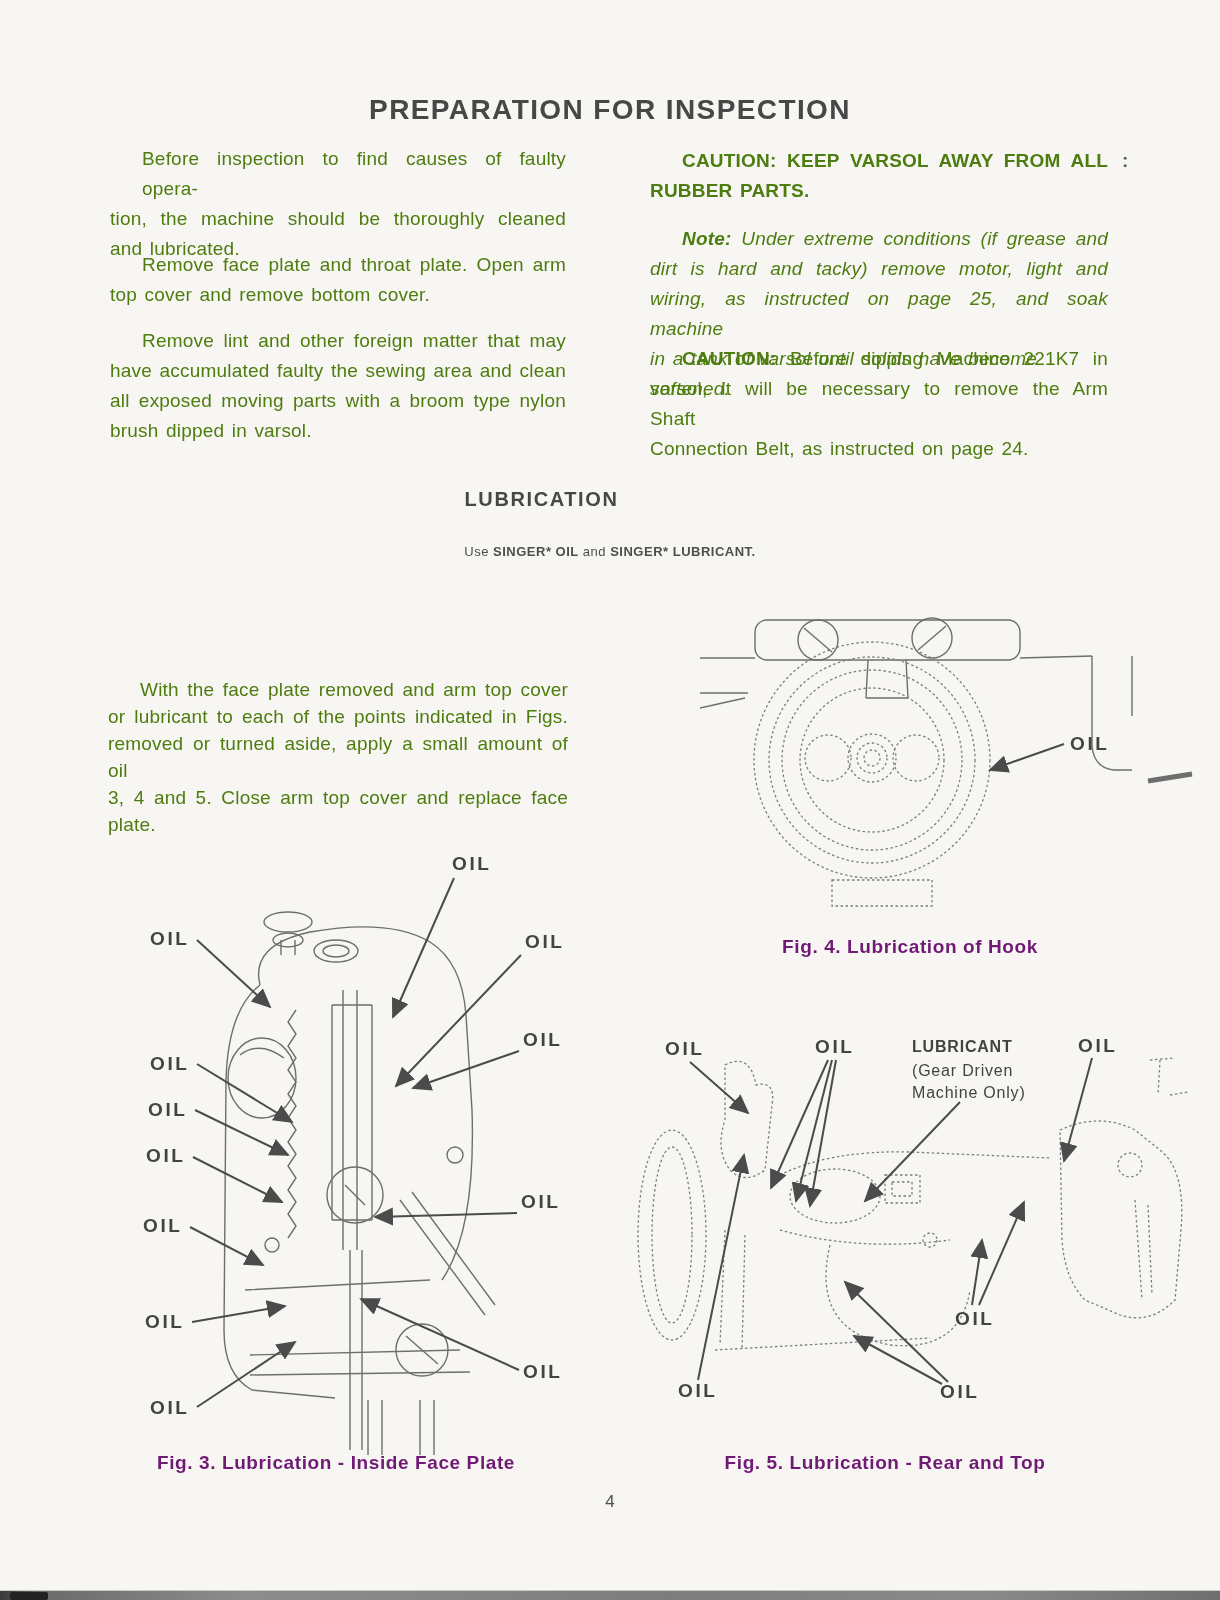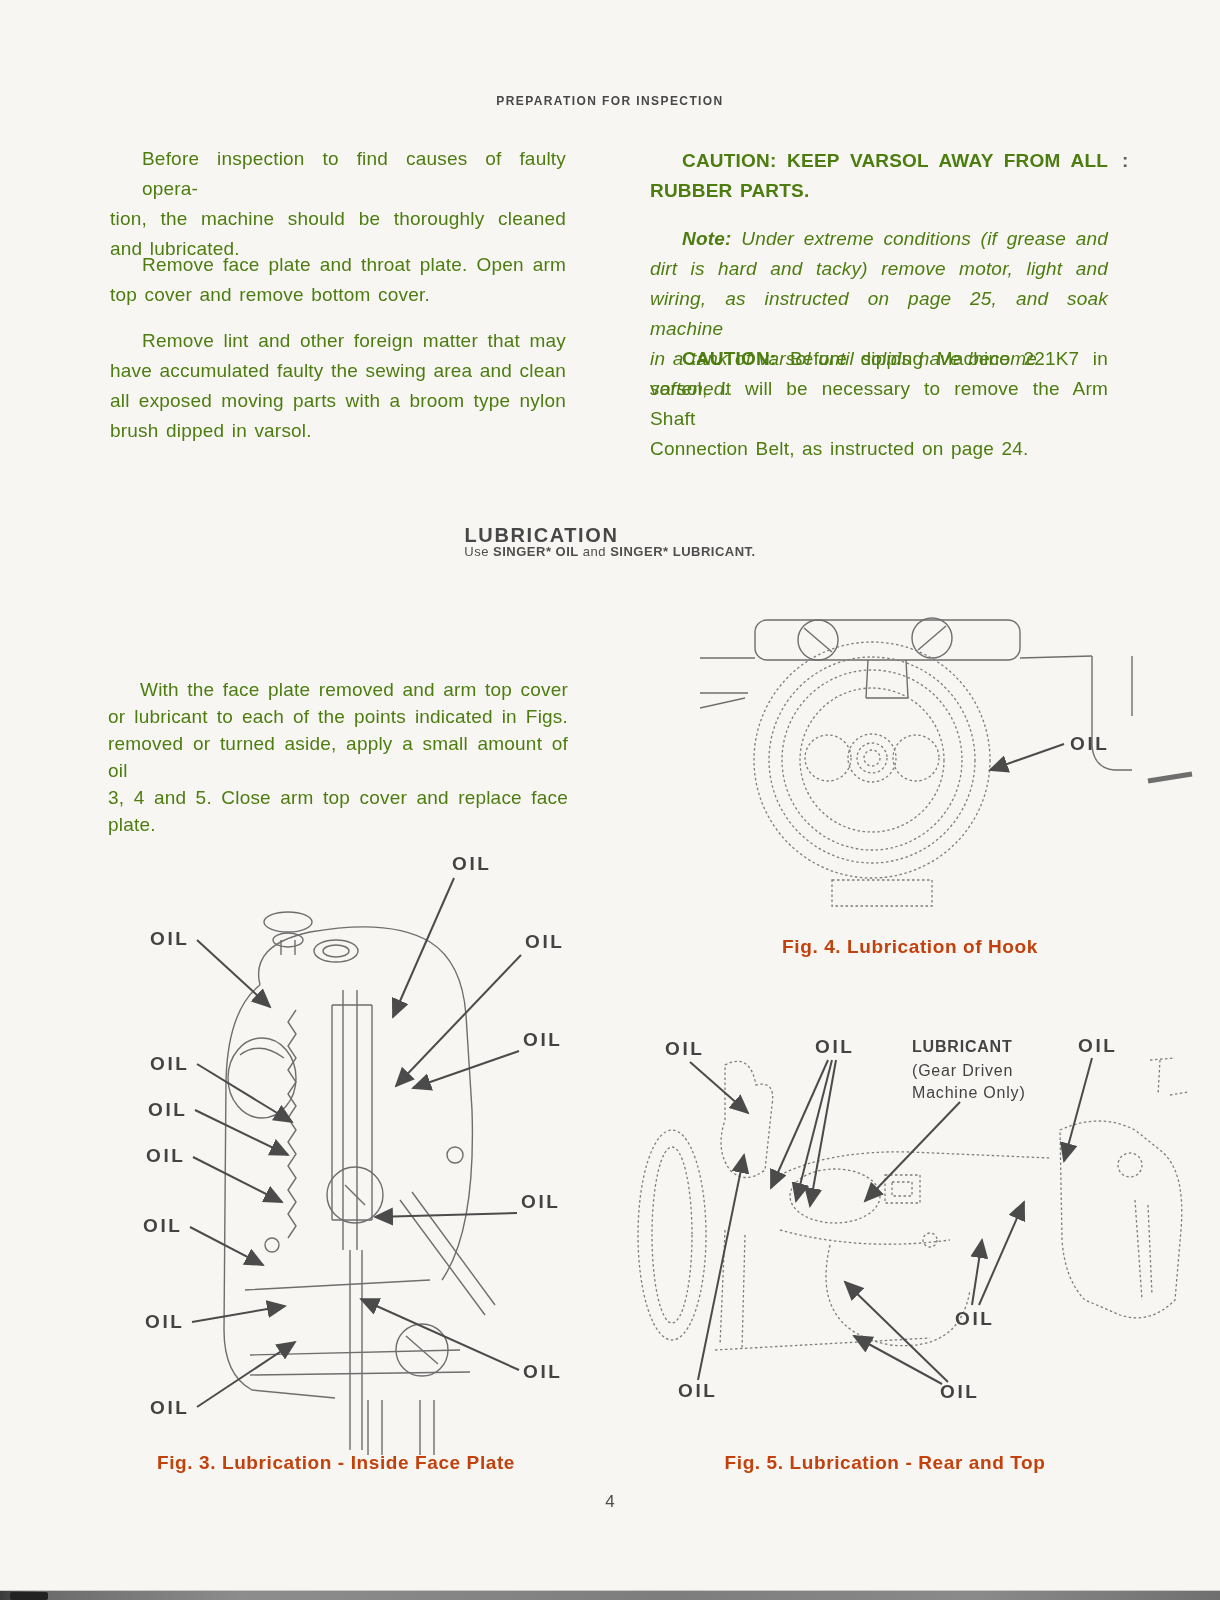--- a/index.html
+++ b/index.html
@@ -9,22 +9,22 @@
     font-family:"Liberation Sans",sans-serif;
     color:#4a4a4a;
     overflow:hidden;
   }
   .abs{position:absolute;}
   .col{font-size:19px;line-height:30px;letter-spacing:.2px;word-spacing:2px;color:#4d7c0f;}
   .jline{text-align:justify;text-align-last:justify;}
   .lline{text-align:left;}
   .ind{padding-left:32px;}
   .b{font-weight:bold;}
-  .title{font-size:12px;font-weight:bold;letter-spacing:1.4px;color:#474747;text-align:center;}
-  .caption{font-size:19px;font-weight:bold;letter-spacing:.6px;color:#c2410c;text-align:center;}
+  .title{font-size:28px;font-weight:bold;letter-spacing:1.4px;color:#474747;text-align:center;}
+  .caption{font-size:19px;font-weight:bold;letter-spacing:.6px;color:#701a75;text-align:center;}
   .heading{font-size:20px;font-weight:bold;letter-spacing:1.6px;color:#474747;text-align:center;}
   .useline{font-size:13px;letter-spacing:.5px;color:#4e4e4e;text-align:center;}
   .pagenum{font-size:17px;color:#4e4e4e;text-align:center;}
   svg text{font-family:"Liberation Sans",sans-serif;font-weight:bold;font-size:19px;letter-spacing:2.6px;fill:#434343;}
   svg text.small{font-size:16px;letter-spacing:.8px;}
   .sk{fill:none;stroke:#6e6e6e;stroke-width:1.4;}
   .skd{fill:none;stroke:#7d7d7d;stroke-width:1.3;stroke-dasharray:2.5,2.5;}
   .ld{fill:none;stroke:#4b4b4b;stroke-width:2;}
   .bottombar{
     background:linear-gradient(to right,#3a3a3a 0%,#6c6c6c 4%,#8d8d8d 20%,#7d7d7d 55%,#8a8a8a 80%,#6f6f6f 100%);
@@ -69,21 +69,21 @@
 </div>
 
 <div class="abs col" style="left:650px;top:344px;width:458px;">
   <div class="jline ind"><span class="b">CAUTION:</span> <span>Before dipping Machine 221K7 in</span></div>
   <div class="jline">varsol, it will be necessary to remove the Arm Shaft</div>
   <div class="lline">Connection Belt, as instructed on page 24.</div>
 </div>
 
 <div class="abs straymark" style="left:1122px;top:150px;">:</div>
 
-<div class="abs heading" style="left:0;top:488px;width:1083px;margin-top:36px;">LUBRICATION</div>
+<div class="abs heading" style="left:0;top:488px;width:1083px;">LUBRICATION</div>
 <div class="abs useline" style="left:0;top:544px;width:1220px;">
   <span>Use</span>
   <span class="b">SINGER* OIL</span>
   <span>and</span>
   <span class="b">SINGER* LUBRICANT.</span>
 </div>
 
 <div class="abs col" style="left:108px;top:676px;width:460px;line-height:27px;">
   <div class="jline ind">With the face plate removed and arm top cover</div>
   <div class="jline">or lubricant to each of the points indicated in Figs.</div>

